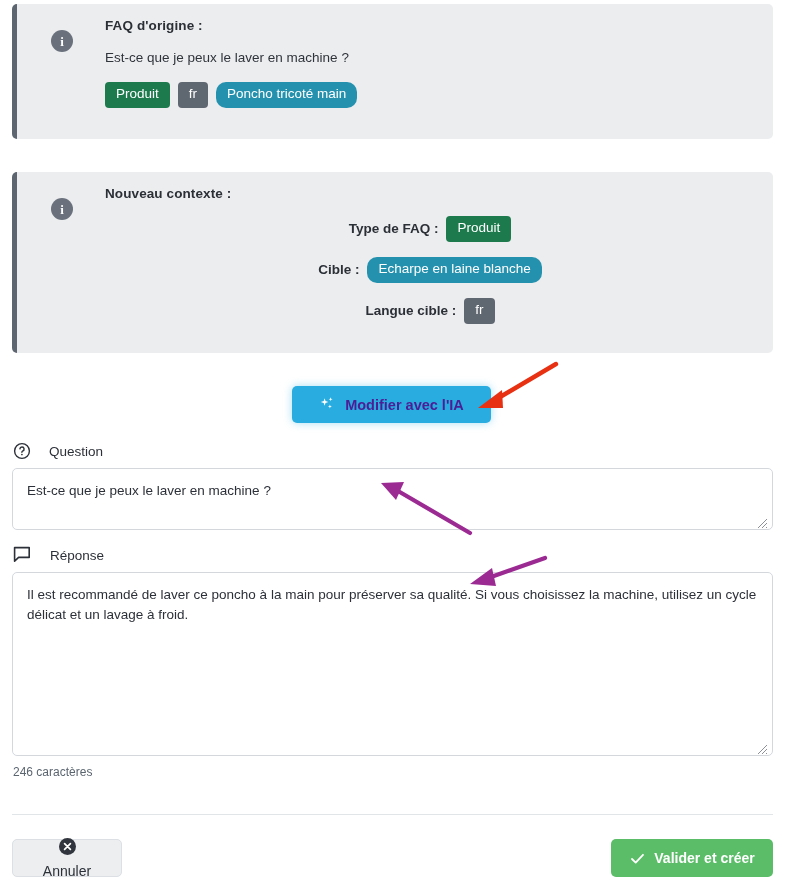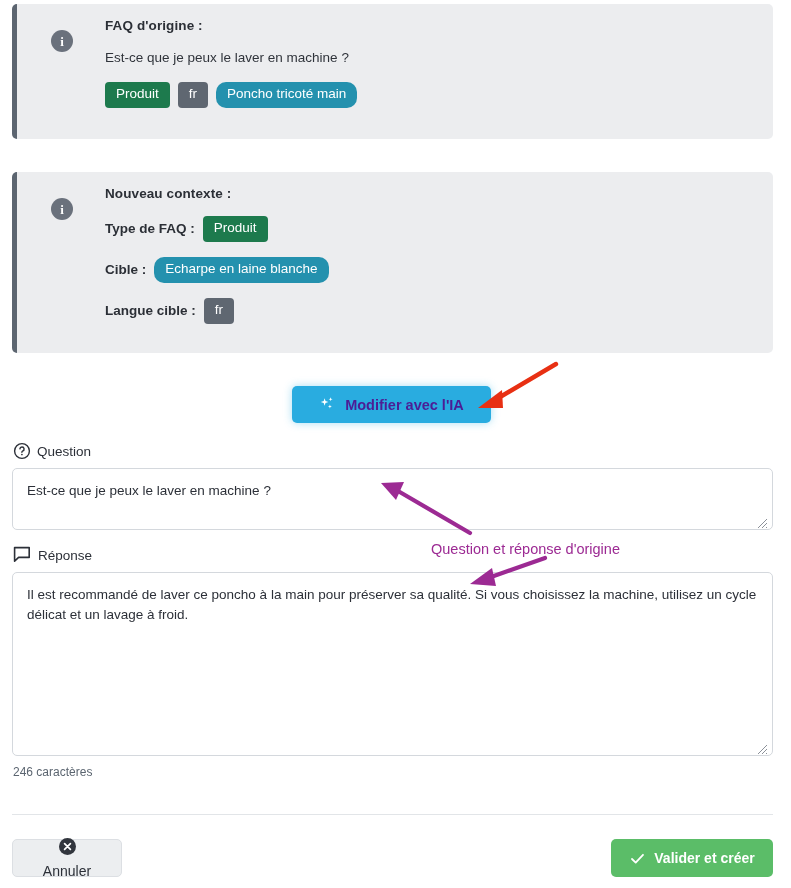--- a/index.html
+++ b/index.html
@@ -53,21 +53,21 @@
     font-size: 13.5px;
     font-weight: bold;
     color: #2b2f36;
     letter-spacing: .1px;
   }
   .panel-text {
     font-size: 13.5px;
     color: #30343b;
   }
   .row-gap-1 { margin-top: 17px; }
-  .row-gap-2 { margin-top: 15px; }
+  .row-gap-2 { margin-top: 15px; justify-content: center; }
 
   .badge-row { display: flex; align-items: center; gap: 8px; }
   .kv-row { display: flex; align-items: center; gap: 8px; }
   .kv-label {
     font-size: 13.5px;
     font-weight: bold;
     color: #2b2f36;
     white-space: nowrap;
   }
 
@@ -105,21 +105,21 @@
     cursor: pointer;
     font-family: "Liberation Sans", sans-serif;
   }
   .sparkle-icon { display: block; }
 
   
   .field-label {
     position: absolute;
     display: flex;
     align-items: center;
-    gap: 6px;
+    gap: 18px;
     font-size: 13.5px;
     color: #2c3038;
   }
   .label-question { left: 13px; top: 442px; }
   .label-reponse  { left: 13px; top: 546px; }
 
   .qmark-icon, .bubble-icon { display: block; }
 
   
   .ta {
@@ -334,15 +334,14 @@
     <g>
       <line x1="470" y1="533" x2="398" y2="491" stroke="#9c2a93" stroke-width="4.2" stroke-linecap="round"></line>
       <polygon points="381,483 404,482 396,500" fill="#9c2a93"></polygon>
     </g>
 
     <g>
       <line x1="545" y1="558" x2="491" y2="577" stroke="#9c2a93" stroke-width="4.2" stroke-linecap="round"></line>
       <polygon points="470,584 492,568 496,586" fill="#9c2a93"></polygon>
     </g>
   </svg>
-  <div class="annot-text">Question et réponse d'origine</div>
 
 </div>
 
 </body></html>

